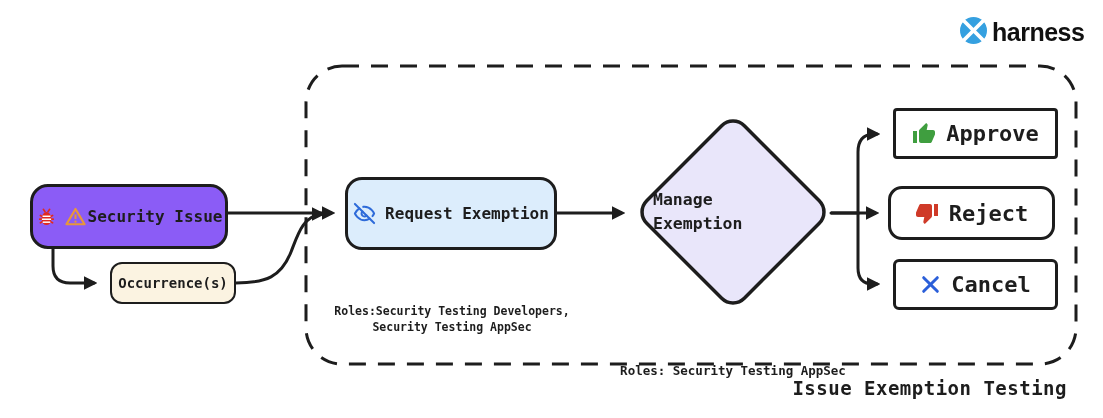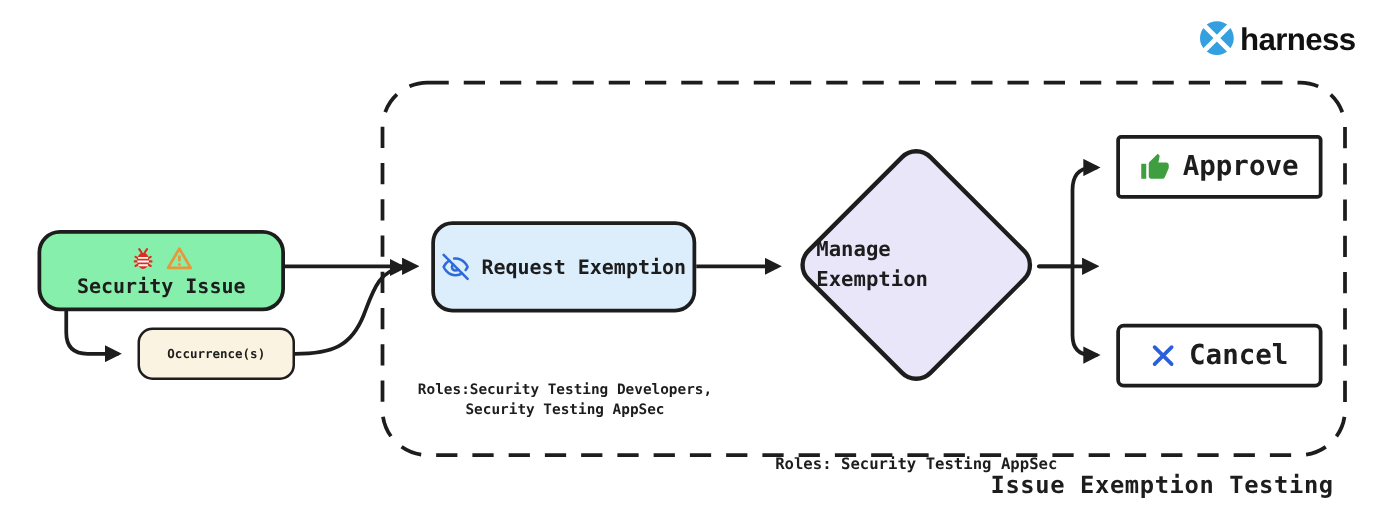--- a/index.html
+++ b/index.html
@@ -5,25 +5,25 @@
   html,body{margin:0;padding:0;background:#ffffff;}
   .stage{position:relative;width:1103px;height:418px;background:#ffffff;overflow:hidden;
          font-family:"DejaVu Sans Mono","Liberation Mono",monospace;color:#1d1d1d;}
   svg.layer{position:absolute;left:0;top:0;width:1103px;height:418px;}
 
   .node{position:absolute;display:flex;align-items:center;justify-content:center;gap:10px;
         border:3px solid #1d1d1d;border-radius:15px;background:#fff;box-sizing:border-box;
         font-weight:600;}
   .node .ic{display:flex;align-items:center;justify-content:center;}
 
-  .n-security{left:30px;top:184px;width:198px;height:65px;background:#86efac;border-radius:18px;
-              flex-direction:column;gap:2px;font-size:16px;}
+  .n-security{left:30px;top:184px;width:198px;height:65px;background:#8b5cf6;border-radius:18px;
+              flex-direction:row;gap:2px;font-size:16px;}
   .n-security .icons{display:flex;gap:8px;align-items:center;}
   .n-occurrence{left:110px;top:262px;width:126px;height:42px;background:#fbf3e1;
-                border-width:2.5px;border-radius:12px;font-size:10px;}
+                border-width:2.5px;border-radius:12px;font-size:14px;}
   .n-request{left:345px;top:177px;width:212px;height:73px;background:#dcedfc;border-radius:17px;
              font-size:16px;gap:9px;}
   .n-approve{left:893px;top:108px;width:165px;height:51px;font-size:22px;border-radius:4px;}
   .n-reject{left:888px;top:186px;width:167px;height:54px;font-size:22px;border-radius:14px;}
   .n-cancel{left:893px;top:259px;width:165px;height:51px;font-size:22px;border-radius:6px;}
 
   .diamond-label{position:absolute;left:653px;top:188px;width:160px;text-align:left;
                  font-size:16.5px;font-weight:600;line-height:1.45;}
   .note{position:absolute;text-align:center;font-size:11.5px;font-weight:700;line-height:1.4;margin-top:45px;}
   .note-roles{left:328px;top:258px;width:248px;}
@@ -134,20 +134,28 @@
 
   <div class="node n-approve">
     <span class="ic">
       <svg width="24" height="24" viewBox="0 0 24 24">
         <path d="M1 21h4V9H1v12zM23 10c0-1.1-.9-2-2-2h-6.31l.95-4.57.03-.32c0-.41-.17-.79-.44-1.06L14.17 1 7.58 7.59C7.22 7.95 7 8.45 7 9v10c0 1.1.9 2 2 2h9c.83 0 1.54-.5 1.84-1.22l3.02-7.05c.09-.23.14-.47.14-.73v-2z" fill="#3f9e3f"></path>
       </svg>
     </span>
     <span>Approve</span>
   </div>
 
+  <div class="node n-reject">
+    <span class="ic">
+      <svg width="24" height="24" viewBox="0 0 24 24">
+        <path d="M15 3H6c-.83 0-1.54.5-1.84 1.22l-3.02 7.05c-.09.23-.14.47-.14.73v2c0 1.1.9 2 2 2h6.31l-.95 4.57-.03.32c0 .41.17.79.44 1.06L9.83 23l6.59-6.59c.36-.36.58-.86.58-1.41V5c0-1.1-.9-2-2-2zm4 0v12h4V3h-4z" fill="#cf3a28"></path>
+      </svg>
+    </span>
+    <span>Reject</span>
+  </div>
 
   <div class="node n-cancel">
     <span class="ic">
       <svg width="21" height="21" viewBox="0 0 20 20" fill="none" stroke-width="2.8" stroke-linecap="round" stroke="#2b5fd9">
         <line x1="3.5" y1="3.5" x2="16.5" y2="16.5"></line>
         <line x1="16.5" y1="3.5" x2="3.5" y2="16.5"></line>
       </svg>
     </span>
     <span>Cancel</span>
   </div>

